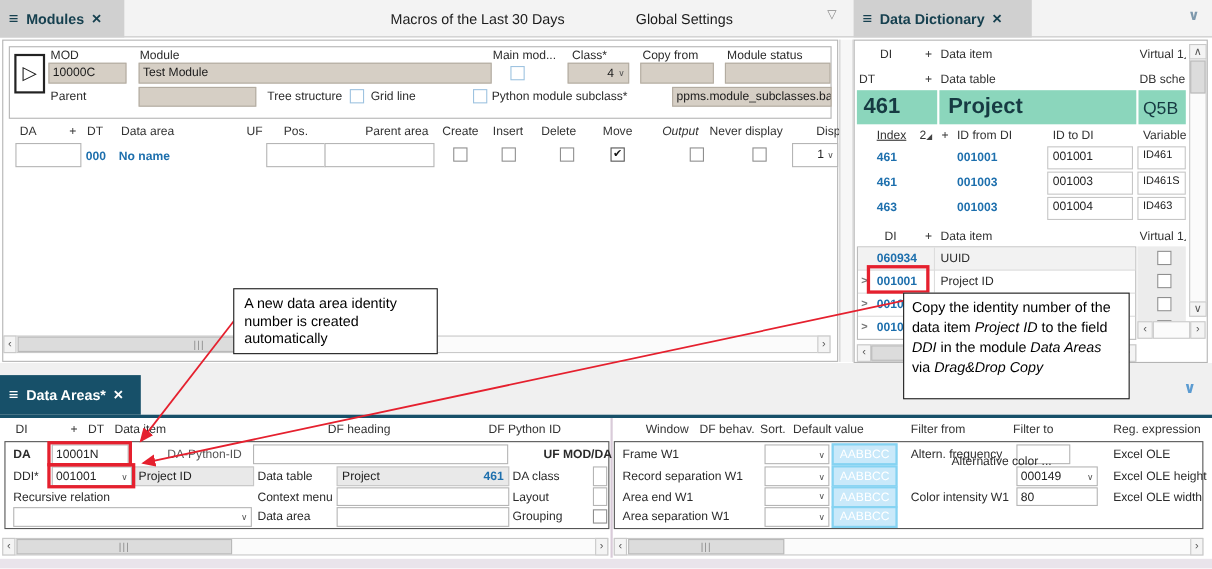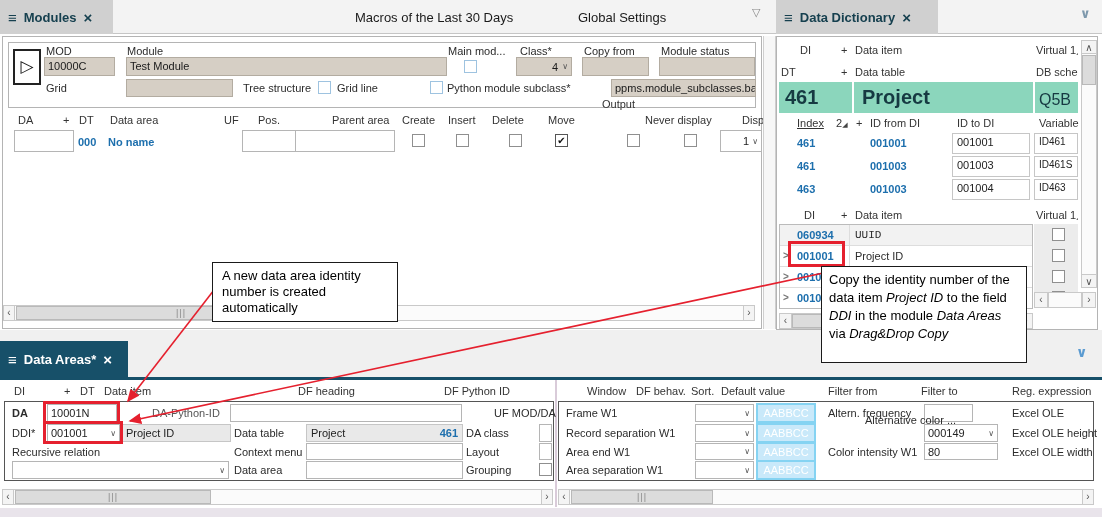--- a/index.html
+++ b/index.html
@@ -76,41 +76,41 @@
   <span class="lbl" style="left:520px;top:45px;">Class*</span>
   <div class="fld combo" style="left:516px;top:57px;width:56px;height:19px;">
     <span style="flex:1;text-align:right;padding-right:4px;">4</span>
     <span class="dd-ic">∨</span>
   </div>
   <span class="lbl" style="left:584px;top:45px;">Copy from</span>
   <div class="fld" style="left:582px;top:57px;width:67px;height:19px;"></div>
   <span class="lbl" style="left:661px;top:45px;">Module status</span>
   <div class="fld" style="left:659px;top:57px;width:96px;height:19px;"></div>
 
-  <span class="lbl" style="left:46px;top:82px;">Grid</span>
+  <span class="lbl" style="left:46px;top:82px;">Parent</span>
   <div class="fld" style="left:126px;top:79px;width:107px;height:18px;"></div>
   <span class="lbl" style="left:243px;top:82px;">Tree structure</span>
   <div class="cb" style="left:318px;top:81px;"></div>
   <span class="lbl" style="left:337px;top:82px;">Grid line</span>
   <div class="cb" style="left:430px;top:81px;"></div>
   <span class="lbl" style="left:447px;top:82px;">Python module subclass*</span>
   <div class="fld" style="left:611px;top:79px;width:145px;height:18px;">ppms.module_subclasses.base_clas</div>
 
   <span class="hdr" style="left:18px;top:114px;">DA</span>
   <span class="hdr" style="left:63px;top:114px;">+</span>
   <span class="hdr" style="left:79px;top:114px;">DT</span>
   <span class="hdr" style="left:110px;top:114px;">Data area</span>
   <span class="hdr" style="left:224px;top:114px;">UF</span>
   <span class="hdr" style="left:258px;top:114px;">Pos.</span>
   <span class="hdr" style="left:332px;top:114px;">Parent area</span>
   <span class="hdr" style="left:402px;top:114px;">Create</span>
   <span class="hdr" style="left:448px;top:114px;">Insert</span>
   <span class="hdr" style="left:492px;top:114px;">Delete</span>
   <span class="hdr" style="left:548px;top:114px;">Move</span>
-  <span class="hdr" style="left:602px;top:98px;">Output</span>
+  <span class="hdr" style="left:602px;top:114px;font-style:italic;">Output</span>
   <span class="hdr" style="left:645px;top:114px;">Never display</span>
   <span class="hdr" style="left:742px;top:114px;">Displa</span>
 
   <div class="wfld" style="left:14px;top:130px;width:60px;height:22px;"></div>
   <span class="lbl blue" style="left:78px;top:136px;">000</span>
   <span class="lbl blue" style="left:108px;top:136px;">No name</span>
   <div class="wfld" style="left:242px;top:130px;width:54px;height:22px;"></div>
   <div class="wfld" style="left:295px;top:130px;width:100px;height:22px;"></div>
   <div class="cb grey" style="left:412px;top:134px;"></div>
   <div class="cb grey" style="left:456px;top:134px;"></div>
@@ -185,21 +185,21 @@
     <span>Virtual 1</span><span style="font-size:7px;color:#444;">◢</span>
   </span>
 
   <div class="abs" style="left:779px;top:224px;width:254px;height:85px;border:1px solid #bbb;box-sizing:border-box;background:#fff;"></div>
   <div class="abs" style="left:780px;top:225px;width:252px;height:20px;background:#f2f2f2;border-bottom:1px solid #ddd;"></div>
   <div class="abs" style="left:849px;top:225px;width:1px;height:83px;background:#ddd;"></div>
   <div class="abs" style="left:780px;top:266px;width:252px;height:1px;background:#ddd;"></div>
   <div class="abs" style="left:780px;top:287px;width:252px;height:1px;background:#ddd;"></div>
 
   <span class="lbl blue" style="left:797px;top:229px;">060934</span>
-  <span class="lbl" style="left:855px;top:229px;font-family:Liberation Mono, monospace;">UUID</span>
+  <span class="lbl" style="left:855px;top:229px;">UUID</span>
   <span class="exp" style="left:783px;top:250px;">&gt;</span>
   <span class="lbl blue" style="left:797px;top:250px;">001001</span>
   <span class="lbl" style="left:855px;top:250px;">Project ID</span>
   <span class="exp" style="left:783px;top:271px;">&gt;</span>
   <span class="lbl blue" style="left:797px;top:271px;">0010</span>
   <span class="exp" style="left:783px;top:292px;">&gt;</span>
   <span class="lbl blue" style="left:797px;top:292px;">0010</span>
 
   <div class="abs" style="left:1034px;top:224px;width:44px;height:84px;background:#ececec;"></div>
   <div class="cb grey" style="left:1052px;top:228px;"></div>
@@ -244,21 +244,21 @@
   <span class="hdr" style="left:721px;top:385px;">Default value</span>
   <span class="hdr" style="left:828px;top:385px;">Filter from</span>
   <span class="hdr" style="left:921px;top:385px;">Filter to</span>
   <span class="hdr" style="left:1012px;top:385px;">Reg. expression</span>
 
   <div class="abs" style="left:4px;top:401px;width:550px;height:80px;border:1px solid #555;box-sizing:border-box;"></div>
   <span class="lbl bold" style="left:12px;top:407px;">DA</span>
   <div class="wfld" style="left:47px;top:404px;width:70px;height:18px;">10001N</div>
   <span class="lbl dim" style="left:152px;top:407px;">DA-Python-ID</span>
   <div class="wfld" style="left:230px;top:404px;width:232px;height:18px;"></div>
-  <span class="lbl" style="left:494px;top:407px;">UF MOD/DA</span>
+  <span class="lbl" style="left:494px;top:407px;font-weight:bold;">UF MOD/DA</span>
 
   <span class="lbl" style="left:12px;top:427px;">DDI*</span>
   <div class="wfld combo" style="left:47px;top:424px;width:73px;height:18px;">
     <span>001001</span>
     <span class="dd-ic">∨</span>
   </div>
   <div class="gfld" style="left:121px;top:424px;width:110px;height:18px;">Project ID</div>
   <span class="lbl" style="left:234px;top:427px;">Data table</span>
   <div class="gfld" style="left:306px;top:424px;width:157px;height:18px;display:flex;justify-content:space-between;">
     <span>Project</span>

